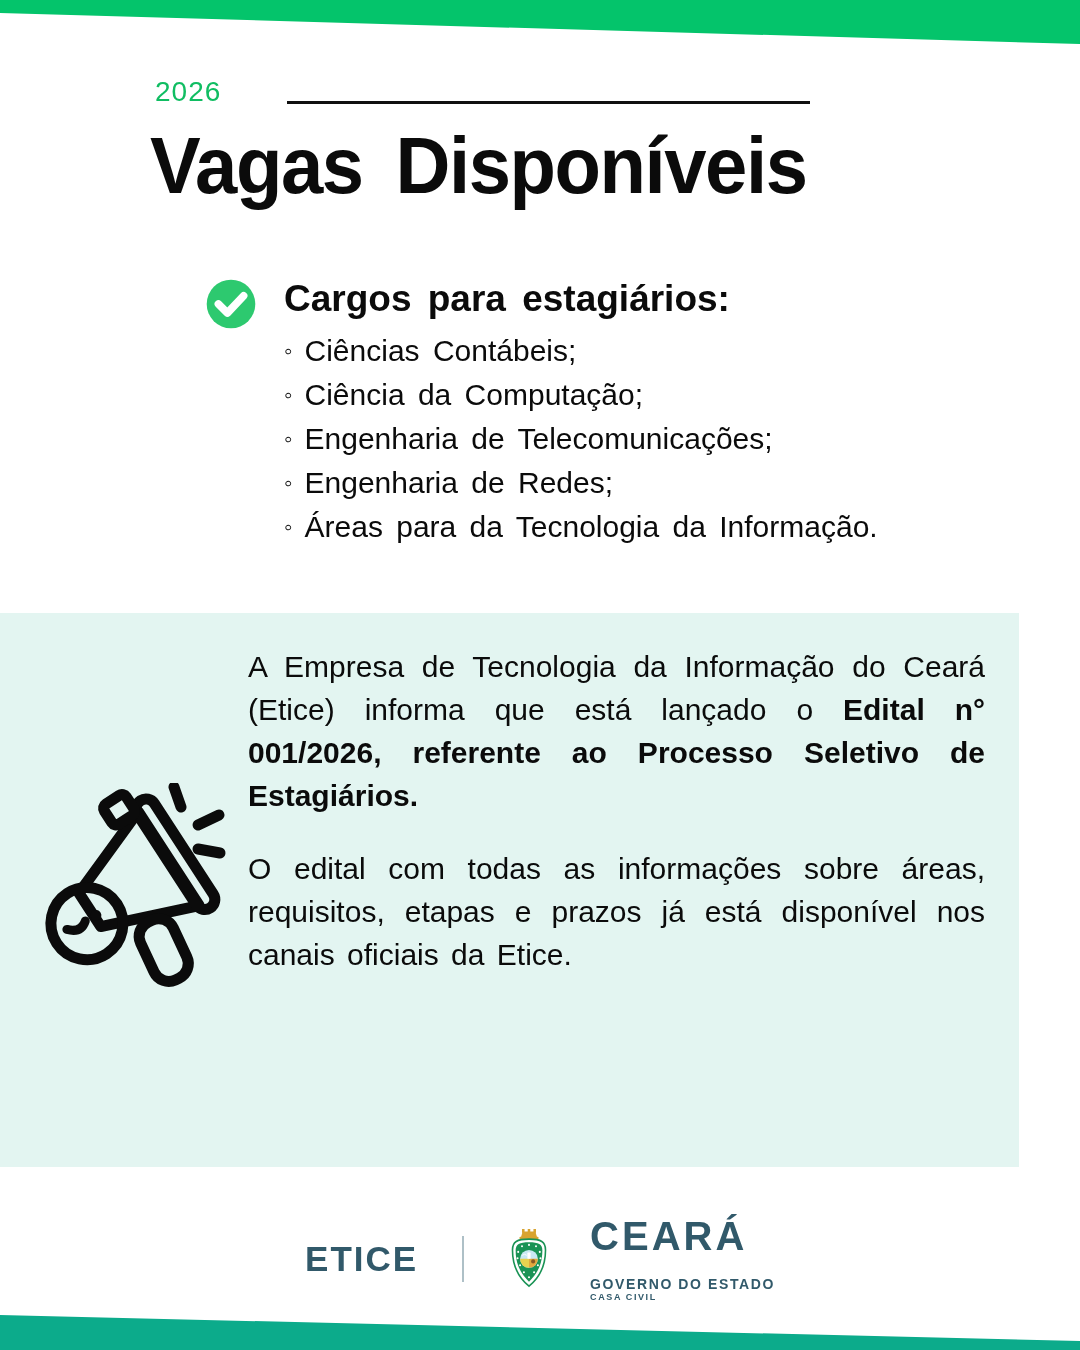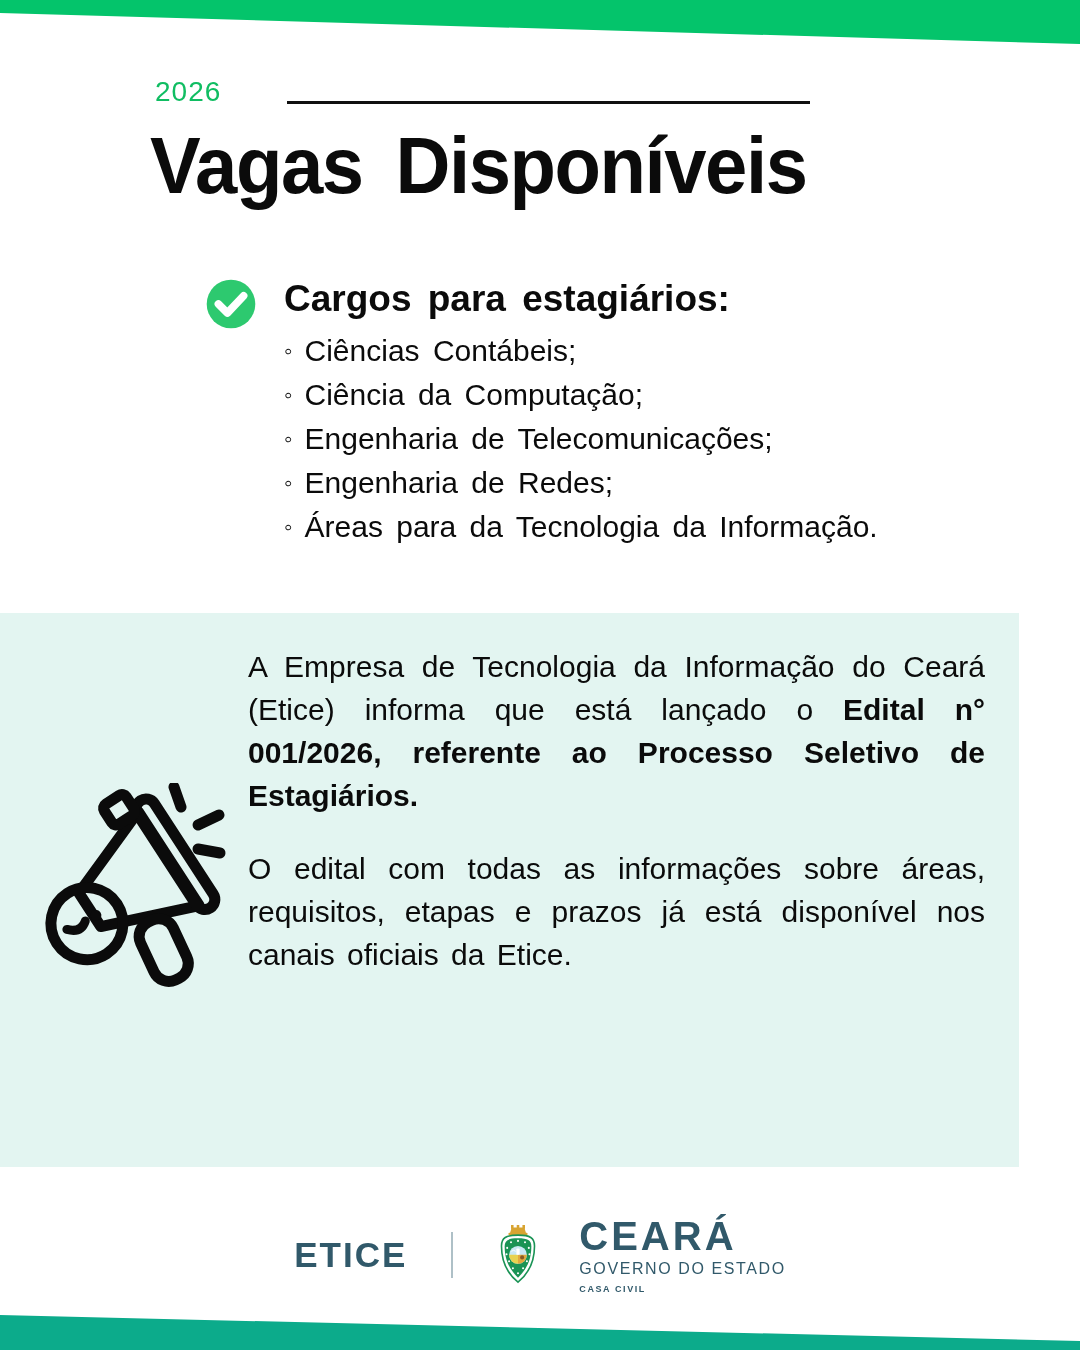--- a/index.html
+++ b/index.html
@@ -79,22 +79,22 @@
   .etice-wordmark{
     font-size:35px;font-weight:700;letter-spacing:2px;
     color:var(--brand-teal,#31596a);
   }
   .logo-divider{
     width:2px;height:46px;background:#aec0c7;
     margin:0 14px 0 16px;
   }
   .state-block{margin-left:10px;color:var(--brand-teal,#31596a)}
   .state-name{font-size:40px;font-weight:700;letter-spacing:3px;line-height:1}
-  .government-label{font-size:16px;font-weight:400;letter-spacing:1.6px;margin-top:4px}
-  .department-label{font-size:9px;font-weight:700;letter-spacing:1.6px;margin-top:6px}
+  .government-label{font-size:14px;font-weight:700;letter-spacing:1.6px;margin-top:20px}
+  .department-label{font-size:9px;font-weight:700;letter-spacing:1.6px;}
 </style>
 </head>
 <body>
 
 <svg class="top-band" width="1080" height="50" viewBox="0 0 1080 50" preserveAspectRatio="none">
   <polygon points="0,0 1080,0 1080,44 0,13"></polygon>
 </svg>
 
 <div class="year">2026</div>
 <div class="title-rule"></div>

